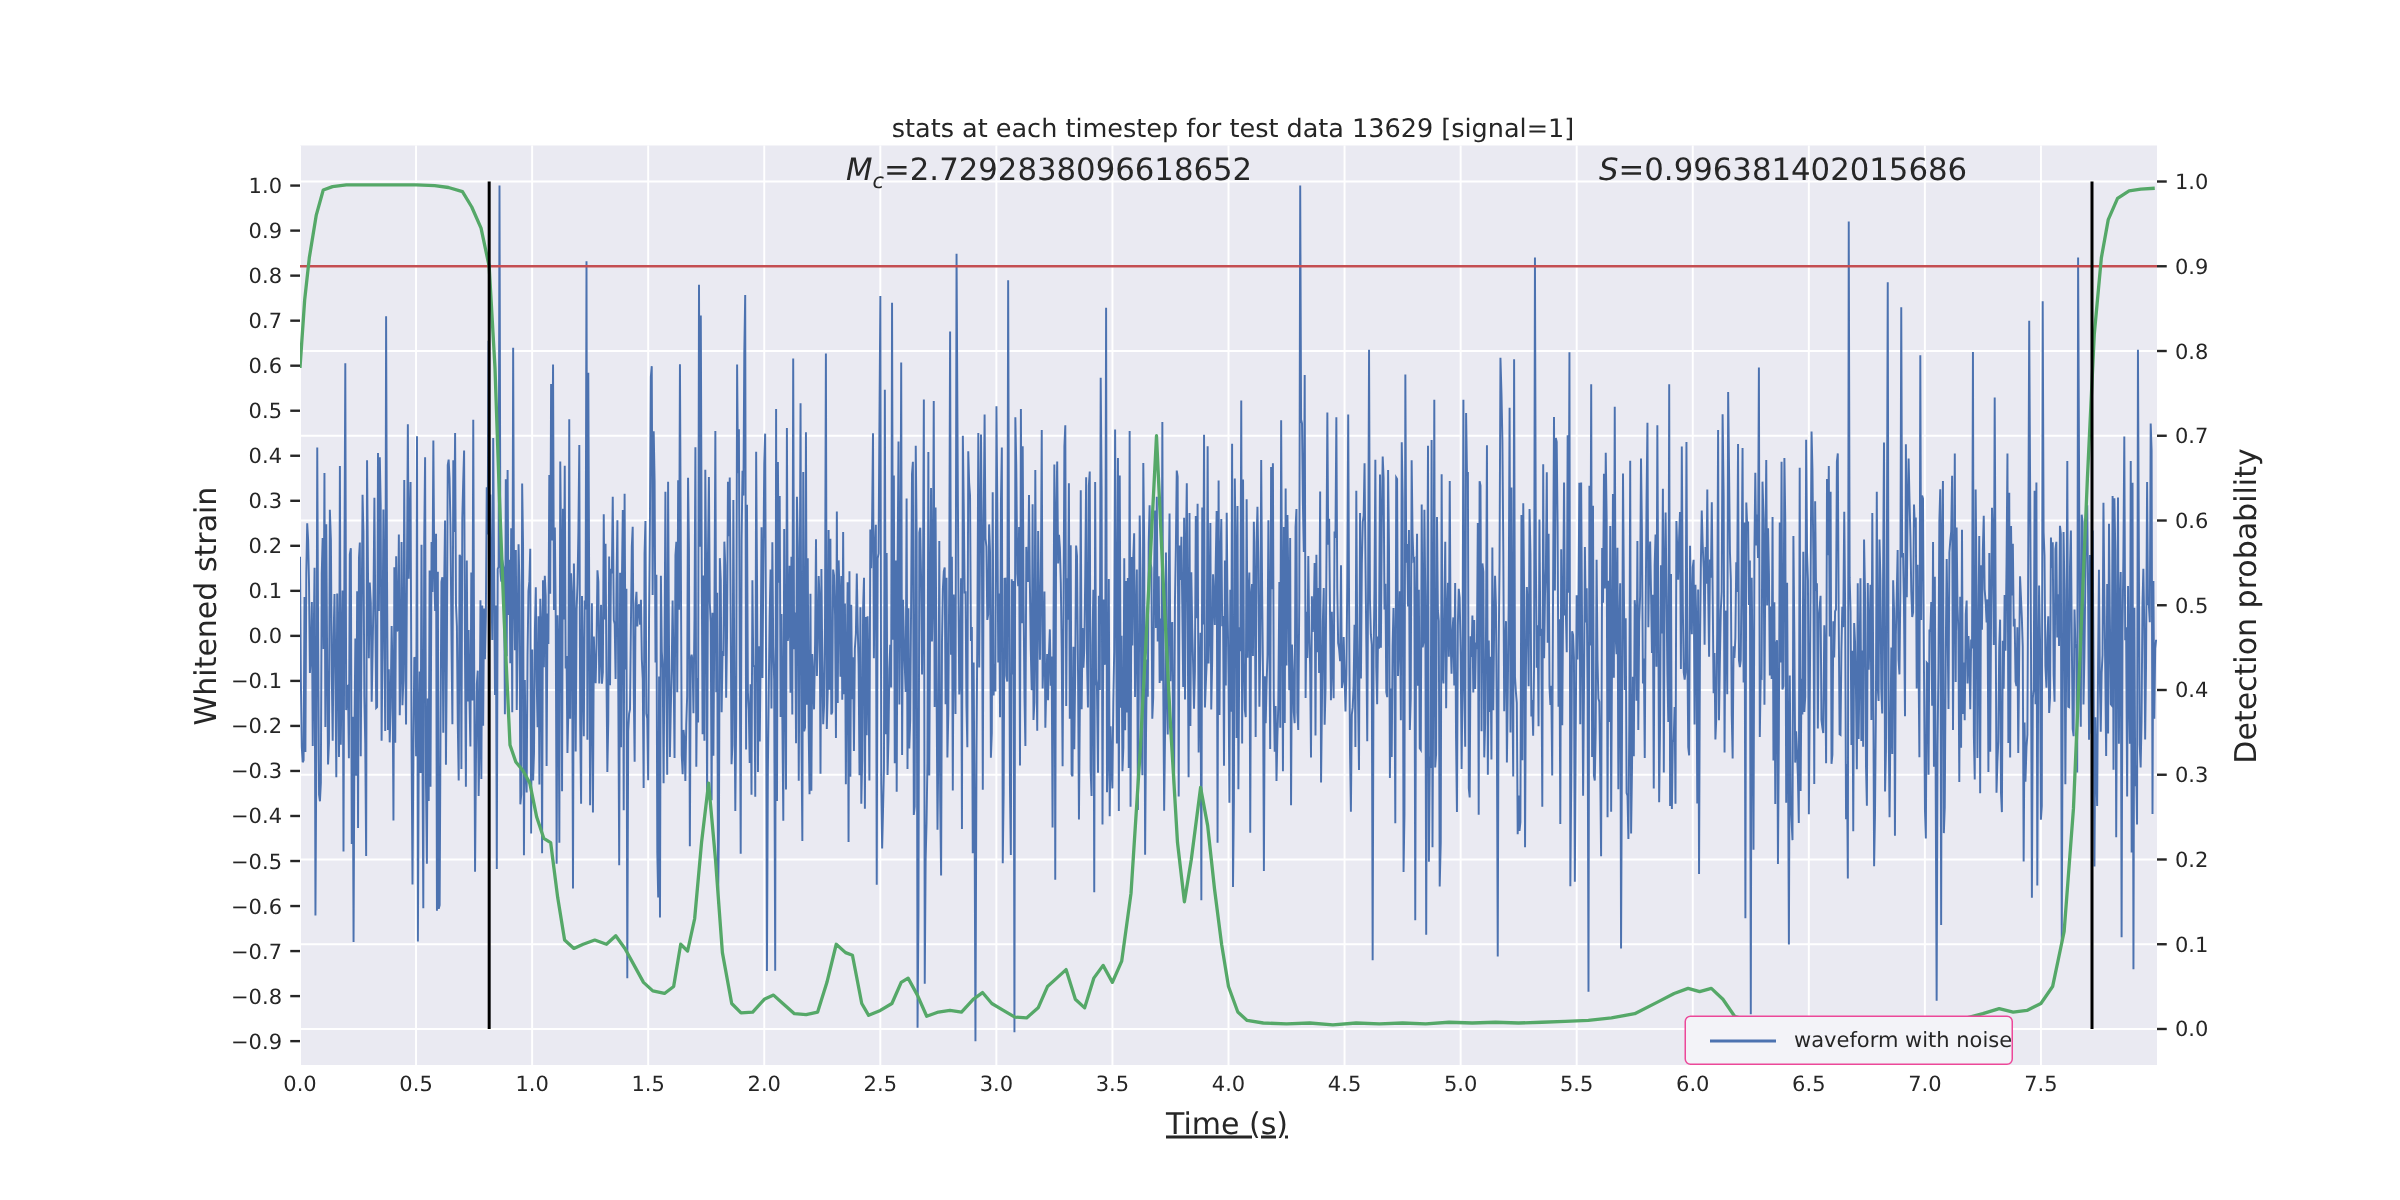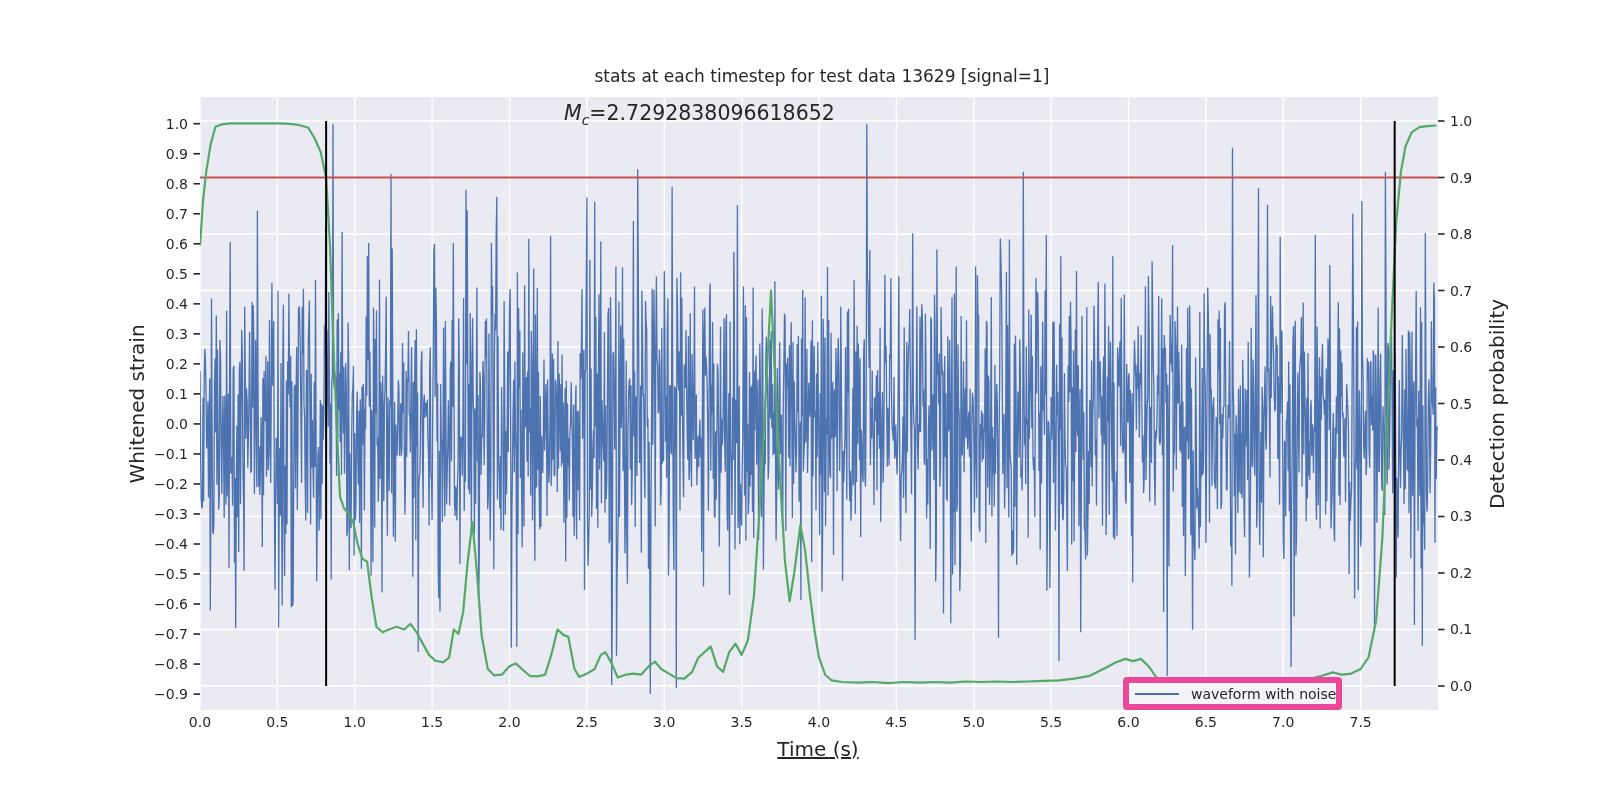--- a/index.html
+++ b/index.html
@@ -1,30 +1,30 @@
 <!DOCTYPE html>
 <html><head>
 <meta charset="utf-8">
 <style>
   html,body{margin:0;padding:0;background:#ffffff;}
   .fig{position:relative;width:1600px;height:800px;background:#ffffff;
        font-family:"DejaVu Sans","Liberation Sans",sans-serif;color:#262626;overflow:hidden;}
   .fig svg{position:absolute;left:0;top:0;}
-  .title{position:absolute;top:66px;left:822px;transform:translateX(-50%);
+  .title{position:absolute;top:76px;left:822px;transform:translateX(-50%);
          font-size:17px;white-space:nowrap;}
   .ann{position:absolute;top:101px;font-size:20.5px;white-space:nowrap;}
   .ann .it{font-style:italic;}
   .ann sub{font-size:0.68em;font-style:italic;}
   .xlabel{position:absolute;top:737px;left:818px;transform:translateX(-50%);font-size:20px;text-decoration:underline;}
   .ylabel{position:absolute;white-space:nowrap;font-size:20px;}
   .ylabel.left{left:137px;top:404px;transform:translate(-50%,-50%) rotate(-90deg);}
   .ylabel.right{left:1497px;top:404px;transform:translate(-50%,-50%) rotate(-90deg);}
   .legend{position:absolute;left:1123px;top:677px;width:219px;height:33px;
-          background:#f3f3f8;border:6px solid #ec4899;border-radius:4px;
-          display:flex;align-items:center;box-sizing:border-box;padding:0 6px;}
+          background:#f3f3f8;border:1px solid #ec4899;border-radius:4px;
+          display:flex;align-items:center;box-sizing:border-box;padding:0 16px;}
   .legend .swatch{display:inline-block;width:44px;height:0;border-top:2.5px solid #4c72b0;
           margin-right:12px;flex:0 0 auto;}
   .legend .lab{font-size:14px;white-space:nowrap;}
 </style>
 </head>
 <body>
 
 <div class="fig">
 
   <svg id="plot" width="1600" height="800" viewBox="0 0 1600 800">
@@ -158,20 +158,23 @@
         <text x="1283.25" y="727" text-anchor="middle" font-size="14" fill="#262626" font-family="DejaVu Sans, Liberation Sans, sans-serif">7.0</text>
         <text x="1360.625" y="727" text-anchor="middle" font-size="14" fill="#262626" font-family="DejaVu Sans, Liberation Sans, sans-serif">7.5</text>
       </g>
   </svg>
 
   <div class="title">stats at each timestep for test data 13629 [signal=1]</div>
 
   <div class="ann" style="left:564px">
     <span class="it">M</span><sub>c</sub><span>=2.7292838096618652</span>
   </div>
+  <div class="ann" style="left:1066px">
+    <span class="it">S</span><span>=0.996381402015686</span>
+  </div>
 
   <div class="xlabel">Time (s)</div>
   <div class="ylabel left">Whitened strain</div>
   <div class="ylabel right">Detection probability</div>
 
   <div class="legend">
     <span class="swatch" id="legend-swatch" style="border-top-color: rgb(76, 114, 176);"></span>
     <span class="lab">waveform with noise</span>
   </div>
 

